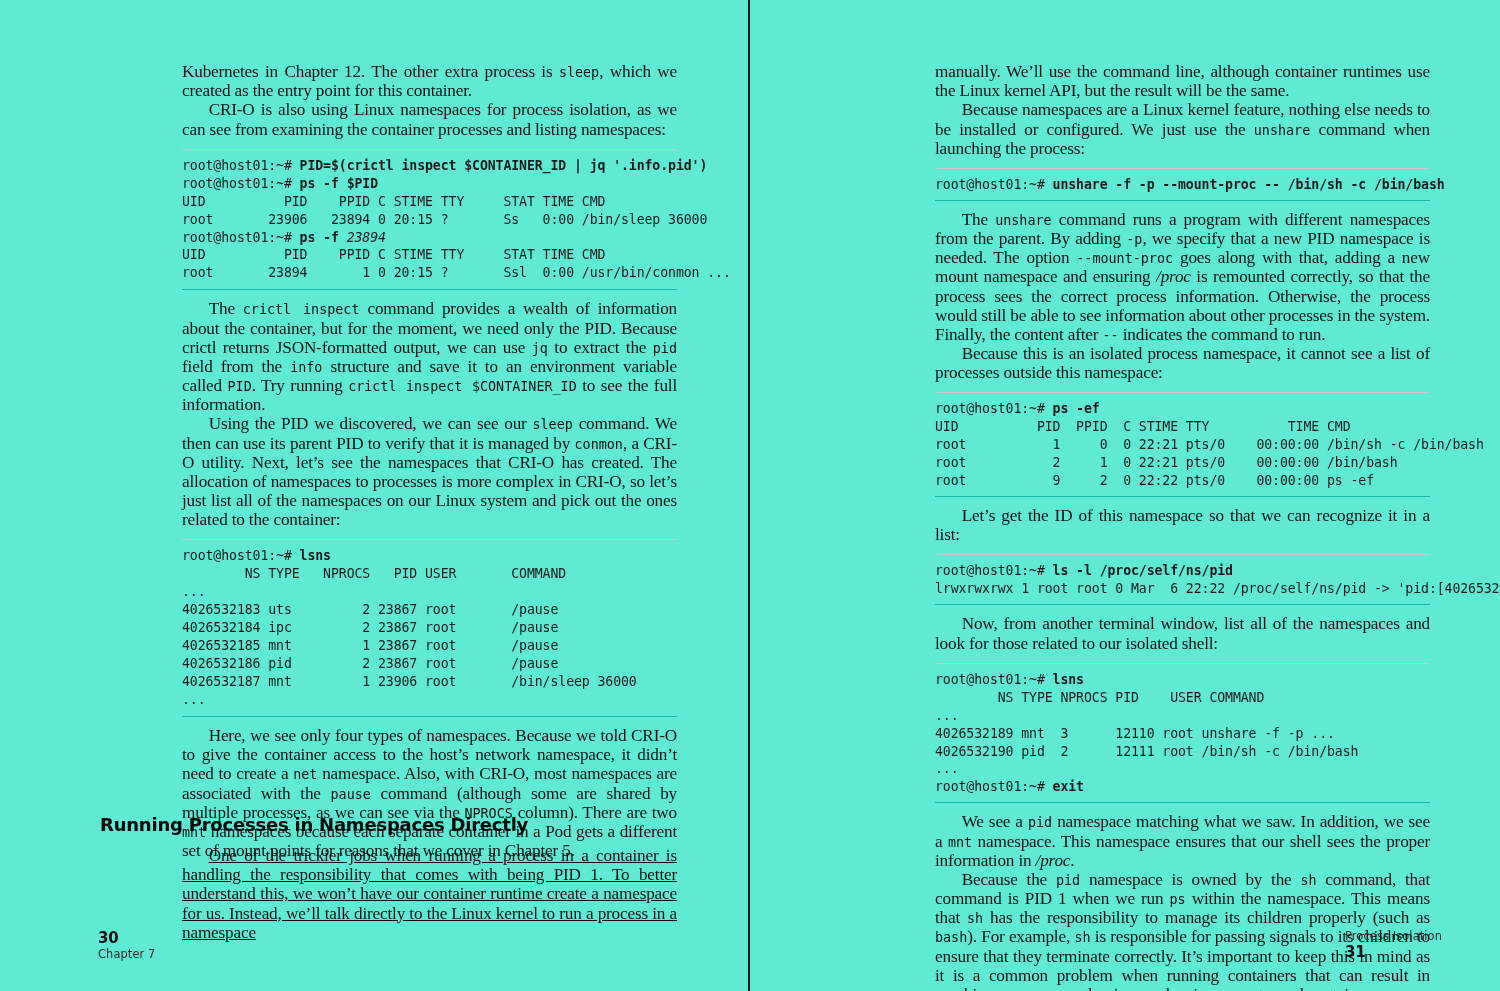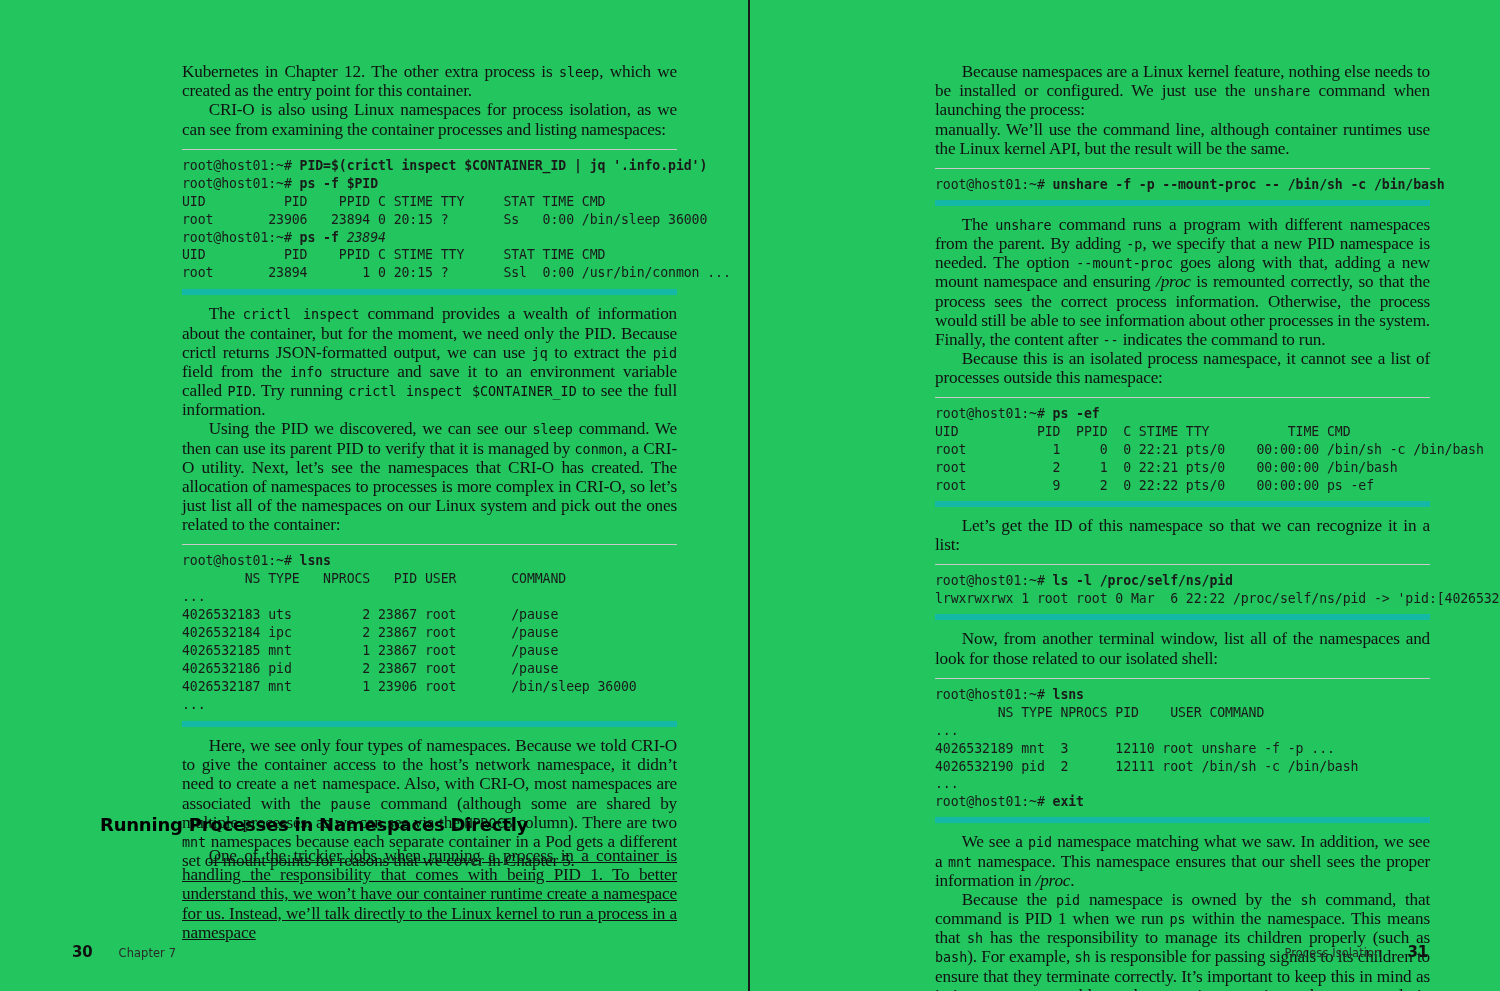--- a/index.html
+++ b/index.html
@@ -19,21 +19,21 @@
   #spread {
     position: absolute;
     inset: 0;
     display: flex;
   }
 
   .page {
     position: relative;
     width: 750px;
     height: 991px;
-    background: #22c55e;
+    background: #5eead4;
     box-sizing: border-box;
   }
   .page.left  { border-right: 2px solid #1a1a1a; }
 
   .page-body {
     position: absolute;
     left: 182px;
     top: 62px;
     width: 495px;
   }
@@ -55,21 +55,21 @@
   p.para code, span.mono {
     font-family: "DejaVu Sans Mono", "Liberation Mono", monospace;
     font-size: 13.4px;
     letter-spacing: 0;
   }
   p.para code.b, span.mono.b { font-weight: normal; }
   em.it { font-style: italic; margin-top: 12px; }
 
   .codeblock {
     border-top: 1px solid #c9c9c9;
-    border-bottom: 6px solid #14b8a6;
+    border-bottom: 1px solid #14b8a6;
     margin: 10px 0 9px 0;
     padding: 7px 0 7px 0;
   }
   .page.right .codeblock { padding: 7px 0 6px 0; }
 
   .codeline {
     font-family: "DejaVu Sans Mono", "Liberation Mono", monospace;
     font-size: 13.2px;
     line-height: 1.36;
     white-space: pre;
@@ -99,20 +99,21 @@
     width: 495px;
     text-decoration: underline;
   }
 
   .footer {
     position: absolute;
     bottom: 30px;
     font-family: "DejaVu Sans", "Liberation Sans", sans-serif;
     display: flex;
     align-items: baseline;
+    flex-direction: column;
   }
   .footer.left-footer { left: 72px; }
   .footer.right-footer { right: 72px; }
 
   .folio {
     font-size: 15px;
     font-weight: bold;
     color: #111111;
     letter-spacing: -0.01em;
   }
@@ -175,23 +176,23 @@
 
     <div class="footer left-footer">
       <span class="folio">30</span>
       <span class="runhead">Chapter 7</span>
     </div>
   </div>
 
   <div class="page right">
     <div class="page-body">
 
+      <p class="para noindent">manually. We’ll use the command line, although container runtimes use the Linux kernel API, but the result will be the same.</p>
+
       <p class="para"><span>Because namespaces are a Linux kernel feature, nothing else needs to be installed or configured. We just use the </span><code class="mono">unshare</code><span> command when launching the process:</span></p>
-
-      <p class="para noindent">manually. We’ll use the command line, although container runtimes use the Linux kernel API, but the result will be the same.</p>
 
       <div class="codeblock">
         <div class="codeline"><span>root@host01:~# <b>unshare -f -p --mount-proc -- /bin/sh -c /bin/bash</b></span></div>
       </div>
 
       <p class="para"><span>The </span><code class="mono">unshare</code><span> command runs a program with different namespaces from the parent. By adding </span><code class="mono">-p</code><span>, we specify that a new PID namespace is needed. The option </span><code class="mono">--mount-proc</code><span> goes along with that, adding a new mount namespace and ensuring </span><em class="it">/proc</em><span> is remounted correctly, so that the process sees the correct process information. Otherwise, the process would still be able to see information about other processes in the system. Finally, the content after </span><code class="mono">--</code><span> indicates the command to run.</span></p>
 
       <p class="para">Because this is an isolated process namespace, it cannot see a list of processes outside this namespace:</p>
 
       <div class="codeblock">

